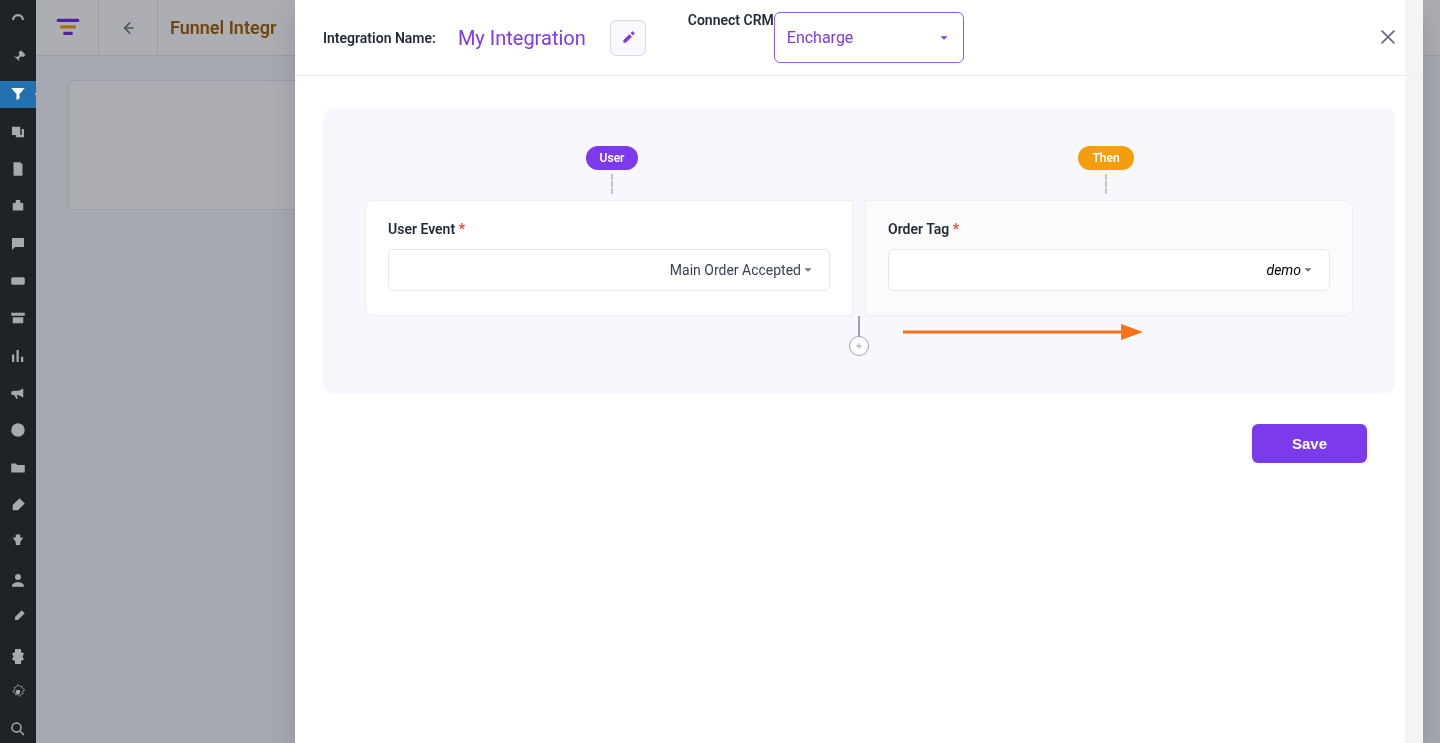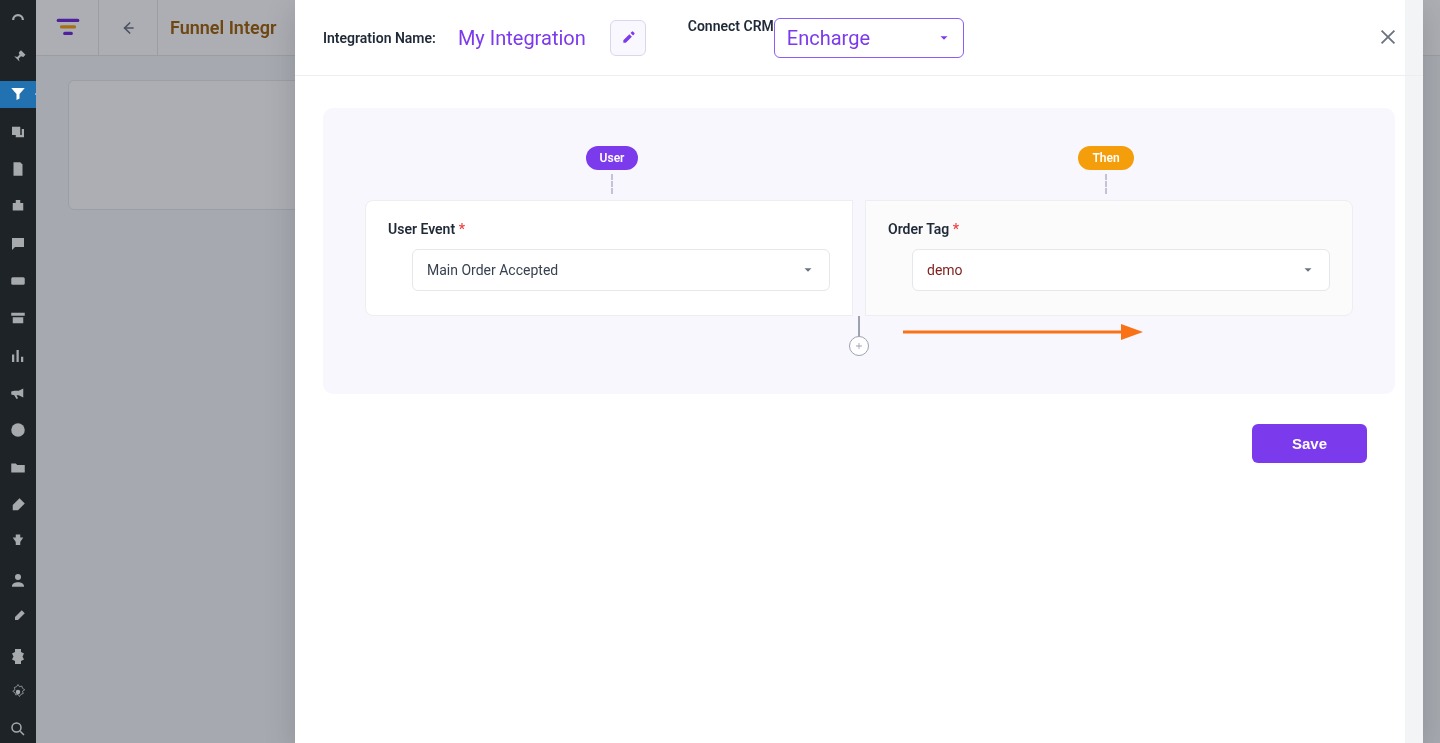--- a/index.html
+++ b/index.html
@@ -26,44 +26,44 @@
 
 .modal { position:absolute; left: 295px; top: 0; width: 1128px; height: 743px; background: #fff; box-shadow: 0 10px 30px rgba(0,0,0,.15); display:flex; flex-direction:column; }
 .modal-scroll-edge { position:absolute; right:0; top:0; width:18px; height:743px; background:#f3f4f6; }
 
 .modal-header { height: 76px; border-bottom: 1px solid #eceef1; display:flex; align-items:center; padding: 0 28px; gap: 18px; position: relative; }
 .lbl { font-size: 14px; font-weight: 600; color:#1f2937; }
 .int-name-val { font-size: 20px; color:#7c3aed; margin-left:4px; }
 .edit-btn { width: 36px; height: 36px; border:1px solid #d9d6ee; border-radius:6px; background:#faf8ff; display:flex; align-items:center; justify-content:center; margin-left:6px; cursor:pointer; }
 .edit-btn svg { width:16px; height:16px; fill:#7c3aed; }
 .crm-wrap { display:flex; margin-left: 24px; }
-.crm-select { width: 190px; height: 40px; border:1.5px solid #8b5cf6; border-radius:6px; display:flex; align-items:center; justify-content:space-between; padding:0 12px; color:#7c3aed; font-size:20px; cursor:pointer; }
+.crm-select { width: 190px; height: 51px; border:1.5px solid #8b5cf6; border-radius:6px; display:flex; align-items:center; justify-content:space-between; padding:0 12px; color:#7c3aed; font-size:16px; cursor:pointer; }
 .crm-select svg { width:14px; height:14px; fill:#7c3aed; }
 .close-btn { position:absolute; right:22px; top:26px; width:24px; height:24px; color:#6b7280; cursor:pointer; }
 .close-btn svg { width:22px; height:22px; stroke:#6b7280; stroke-width:2; fill:none; }
 
 .flow-area { flex:1; padding: 32px 28px; }
 .flow-card { background:#f8f7fd; border-radius:10px; padding: 38px 42px 48px; position:relative; }
 
 .pill-row { display:flex; justify-content:space-around; align-items:center; margin-bottom:6px; }
 .pill-holder { position:relative; display:flex; flex-direction:column; align-items:center; width:50%; }
 .pill { border-radius:999px; color:#fff; font-size:12px; font-weight:600; padding:5px 14px; }
 .pill.when { background:#7c3aed; }
 .pill.then { background:#f59e0b; }
 .v-dash { width:0; border-left:2px dashed #c4c2d6; height:20px; margin-top:4px; }
 
 .panels { display:flex; gap:12px; background:transparent; }
 .panel { flex:1; border:1px solid #eceef1; background:#fff; padding: 20px 22px 24px; }
 .panel.left { border-top-left-radius:8px; border-bottom-left-radius:8px; }
 .panel.right { border-top-right-radius:8px; border-bottom-right-radius:8px; background:#fbfbfc; }
 .panel-label { font-size:14px; font-weight:600; color:#1f2937; margin-bottom:12px; }
 .req { color:#ef4444; }
-.select { height: 42px; border:1px solid #e5e7eb; border-radius:6px; background:#fff; display:flex; align-items:center; justify-content:space-between; padding:12px 14px; font-size:14px; color:#374151; cursor:pointer;margin-left:24px; }
+.select { height: 42px; border:1px solid #e5e7eb; border-radius:6px; background:#fff; display:flex; align-items:center; justify-content:flex-end; padding:12px 14px; font-size:14px; color:#374151; cursor:pointer; }
 .select svg { width:14px; height:14px; fill:#6b7280; }
-.panel.right .select { color:#7f1d1d; }
+.panel.right .select { color:#000000;font-style:italic; }
 
 .connector { position:relative; height:30px; display:flex; justify-content:center; }
 .connector .line { width:0; border-left:2px solid #9ca3af; height:22px; }
 .add-circle { position:absolute; bottom:-10px; left:50%; transform:translateX(-50%); width:20px; height:20px; border:1.5px solid #9ca3af; border-radius:50%; background:#fff; display:flex; align-items:center; justify-content:center; cursor:pointer; }
 .add-circle svg { width:10px; height:10px; fill:#9ca3af; }
 
 .annotation-arrow { position:absolute; left:608px; top:324px; width:240px; height:16px; pointer-events:none; }
 
 .save-row { display:flex; justify-content:flex-end; padding: 30px 28px 0; }
 .save-btn { background:#7c3aed; color:#fff; font-weight:600; font-size:15px; border:none; border-radius:6px; padding:11px 40px; cursor:pointer; }

